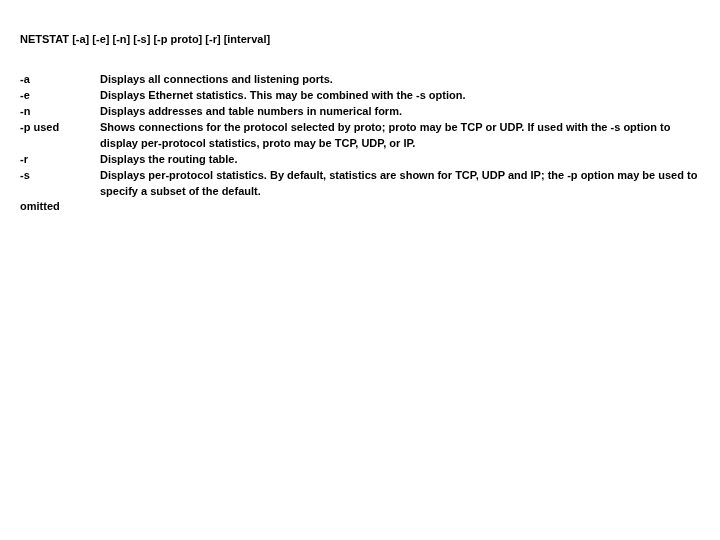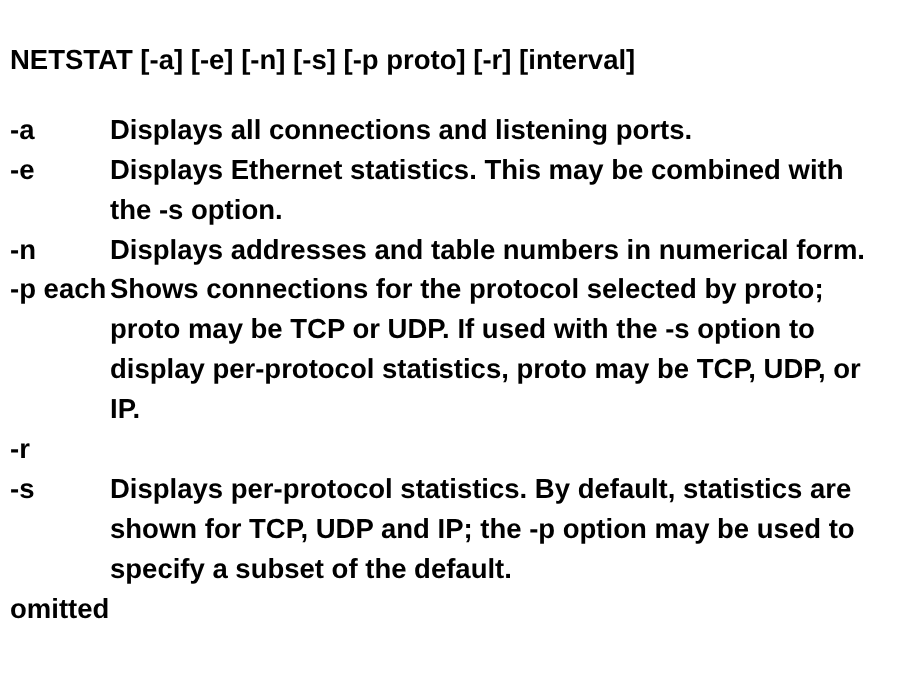--- a/index.html
+++ b/index.html
@@ -5,22 +5,22 @@
   html, body {
     margin: 0;
     padding: 0;
     width: 720px;
     height: 540px;
     background: #ffffff;
     color: #000000;
     font-family: Arial, Helvetica, sans-serif;
   }
   .page {
-    padding: 32px 22px 22px 8px;
-    font-size: 22px;
+    padding: 32px 22px 22px 20px;
+    font-size: 11px;
     line-height: 1.45;
     font-weight: bold;
   }
   .usage {
     margin-bottom: 24px;
   }
   .option {
     display: flex;
     align-items: flex-start;
   }
@@ -45,25 +45,26 @@
     </div>
     <div class="option">
       <div class="flag">-e</div>
       <div class="desc"> Displays Ethernet statistics. This may be combined with the -s option.</div>
     </div>
     <div class="option">
       <div class="flag">-n</div>
       <div class="desc"> Displays addresses and table numbers in numerical form.</div>
     </div>
     <div class="option">
-      <div class="flag">-p each</div>
+      <div class="flag">-p used</div>
       <div class="desc">   Shows connections for the protocol selected by proto; proto may be TCP or UDP.  If used with the -s option to display per-protocol statistics, proto may be TCP, UDP, or IP.</div>
     </div>
     <div class="option">
       <div class="flag">-r</div>
+      <div class="desc"> Displays the routing table.</div>
     </div>
     <div class="option">
       <div class="flag">-s</div>
       <div class="desc"> Displays per-protocol statistics.  By default, statistics are shown for TCP, UDP and IP;  the -p option may be used to specify a subset of the default.</div>
     </div>
     <div class="option">
       <div class="flag">omitted</div>
     </div>
   </div>
 </div>

